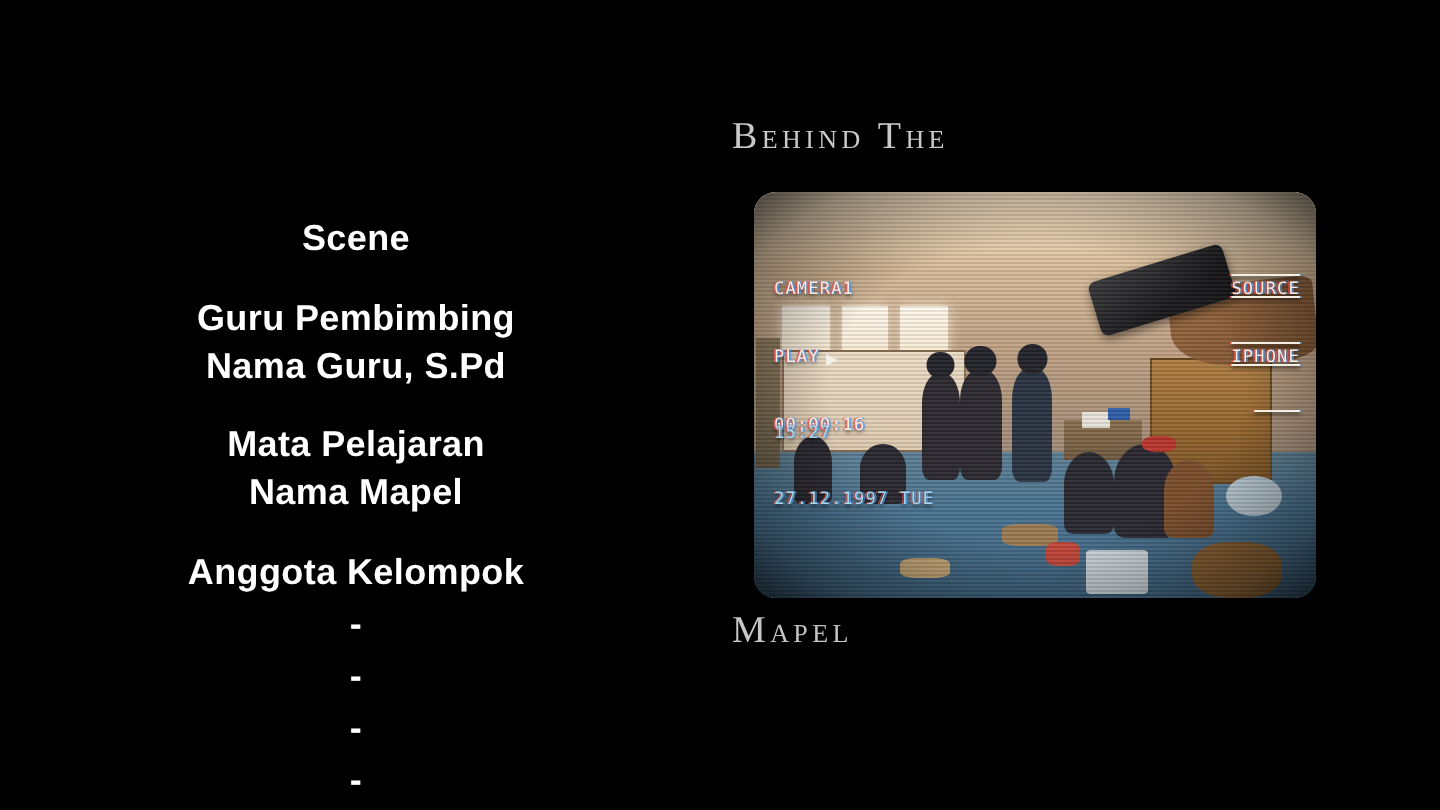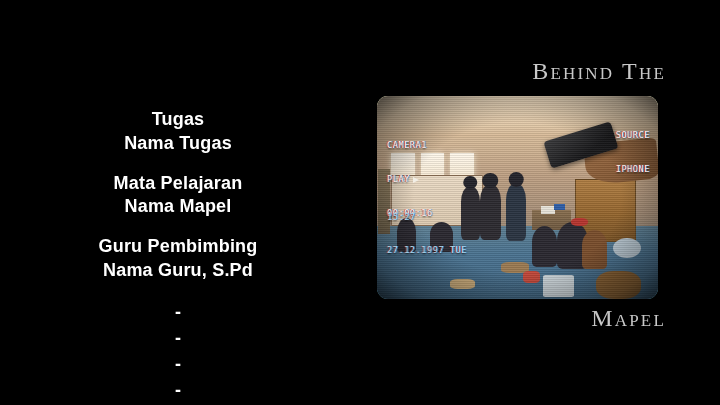--- a/index.html
+++ b/index.html
@@ -47,25 +47,25 @@
     font-size: 18px;
     line-height: 1.45;
     color: #ffffff;
   }
 
   
   .title-word {
     position: absolute;
     width: 300px;
     left: 366px;
-    text-align: right;
+    text-align: left;
     color: #c9c9c9;
     font-family: "Liberation Serif", serif;
     font-variant: small-caps;
-    font-size: 24px;
+    font-size: 19px;
     letter-spacing: 2.2px;
     text-shadow: 0 1px 2px rgba(0,0,0,0.85);
   }
   #title-top { top: 58px; }
   #title-bottom { top: 305px; }
 
   
   #video-frame {
     position: absolute;
     left: 377px;
@@ -277,21 +277,21 @@
     position: absolute;
     font-family: "DejaVu Sans Mono", monospace;
     font-size: 8.5px;
     line-height: 1.32;
     letter-spacing: 0.6px;
     color: #f2efe6;
     text-shadow: -1px 0 rgba(255,80,80,0.65), 1px 0 rgba(80,160,255,0.65), 0 1px 2px rgba(0,0,0,0.8);
     white-space: pre;
   }
   #osd-topleft  { left: 10px; top: 22px; text-align: left; }
-  #osd-topright { right: 8px; top: 12px; text-align: right; }
+  #osd-topright { right: 8px; top: 22px; text-align: right; text-decoration: underline; }
   #osd-bottomleft {
     left: 10px;
     bottom: 20px;
     color: #9fdcf2;
     text-shadow: -1px 0 rgba(255,90,90,0.55), 1px 0 rgba(90,170,255,0.6), 0 1px 2px rgba(0,0,0,0.85);
   }
   .osd-play-row { display: flex; align-items: center; gap: 3px; }
   .osd-tri {
     width: 0; height: 0;
     border-left: 6px solid #f2efe6;
@@ -300,35 +300,35 @@
   }
 </style>
 </head>
 <body>
 
 <div id="stage">
 
   <div id="credits">
 
     <div class="credit-group">
-      <span class="credit-line">Tugas</span>
-      <span class="credit-line">Nama Tugas</span>
+      <span class="credit-line">Scene</span>
+    </div>
+
+    <div class="credit-group">
+      <span class="credit-line">Guru Pembimbing</span>
+      <span class="credit-line">Nama Guru, S.Pd</span>
     </div>
 
     <div class="credit-group">
       <span class="credit-line">Mata Pelajaran</span>
       <span class="credit-line">Nama Mapel</span>
     </div>
 
     <div class="credit-group">
-      <span class="credit-line">Guru Pembimbing</span>
-      <span class="credit-line">Nama Guru, S.Pd</span>
-    </div>
-
-    <div class="credit-group">
+      <span class="credit-line">Anggota Kelompok</span>
       <span class="credit-dash">-</span>
       <span class="credit-dash">-</span>
       <span class="credit-dash">-</span>
       <span class="credit-dash">-</span>
     </div>
 
   </div>
 
   <div class="title-word" id="title-top">Behind The</div>
   <div class="title-word" id="title-bottom">Mapel</div>

